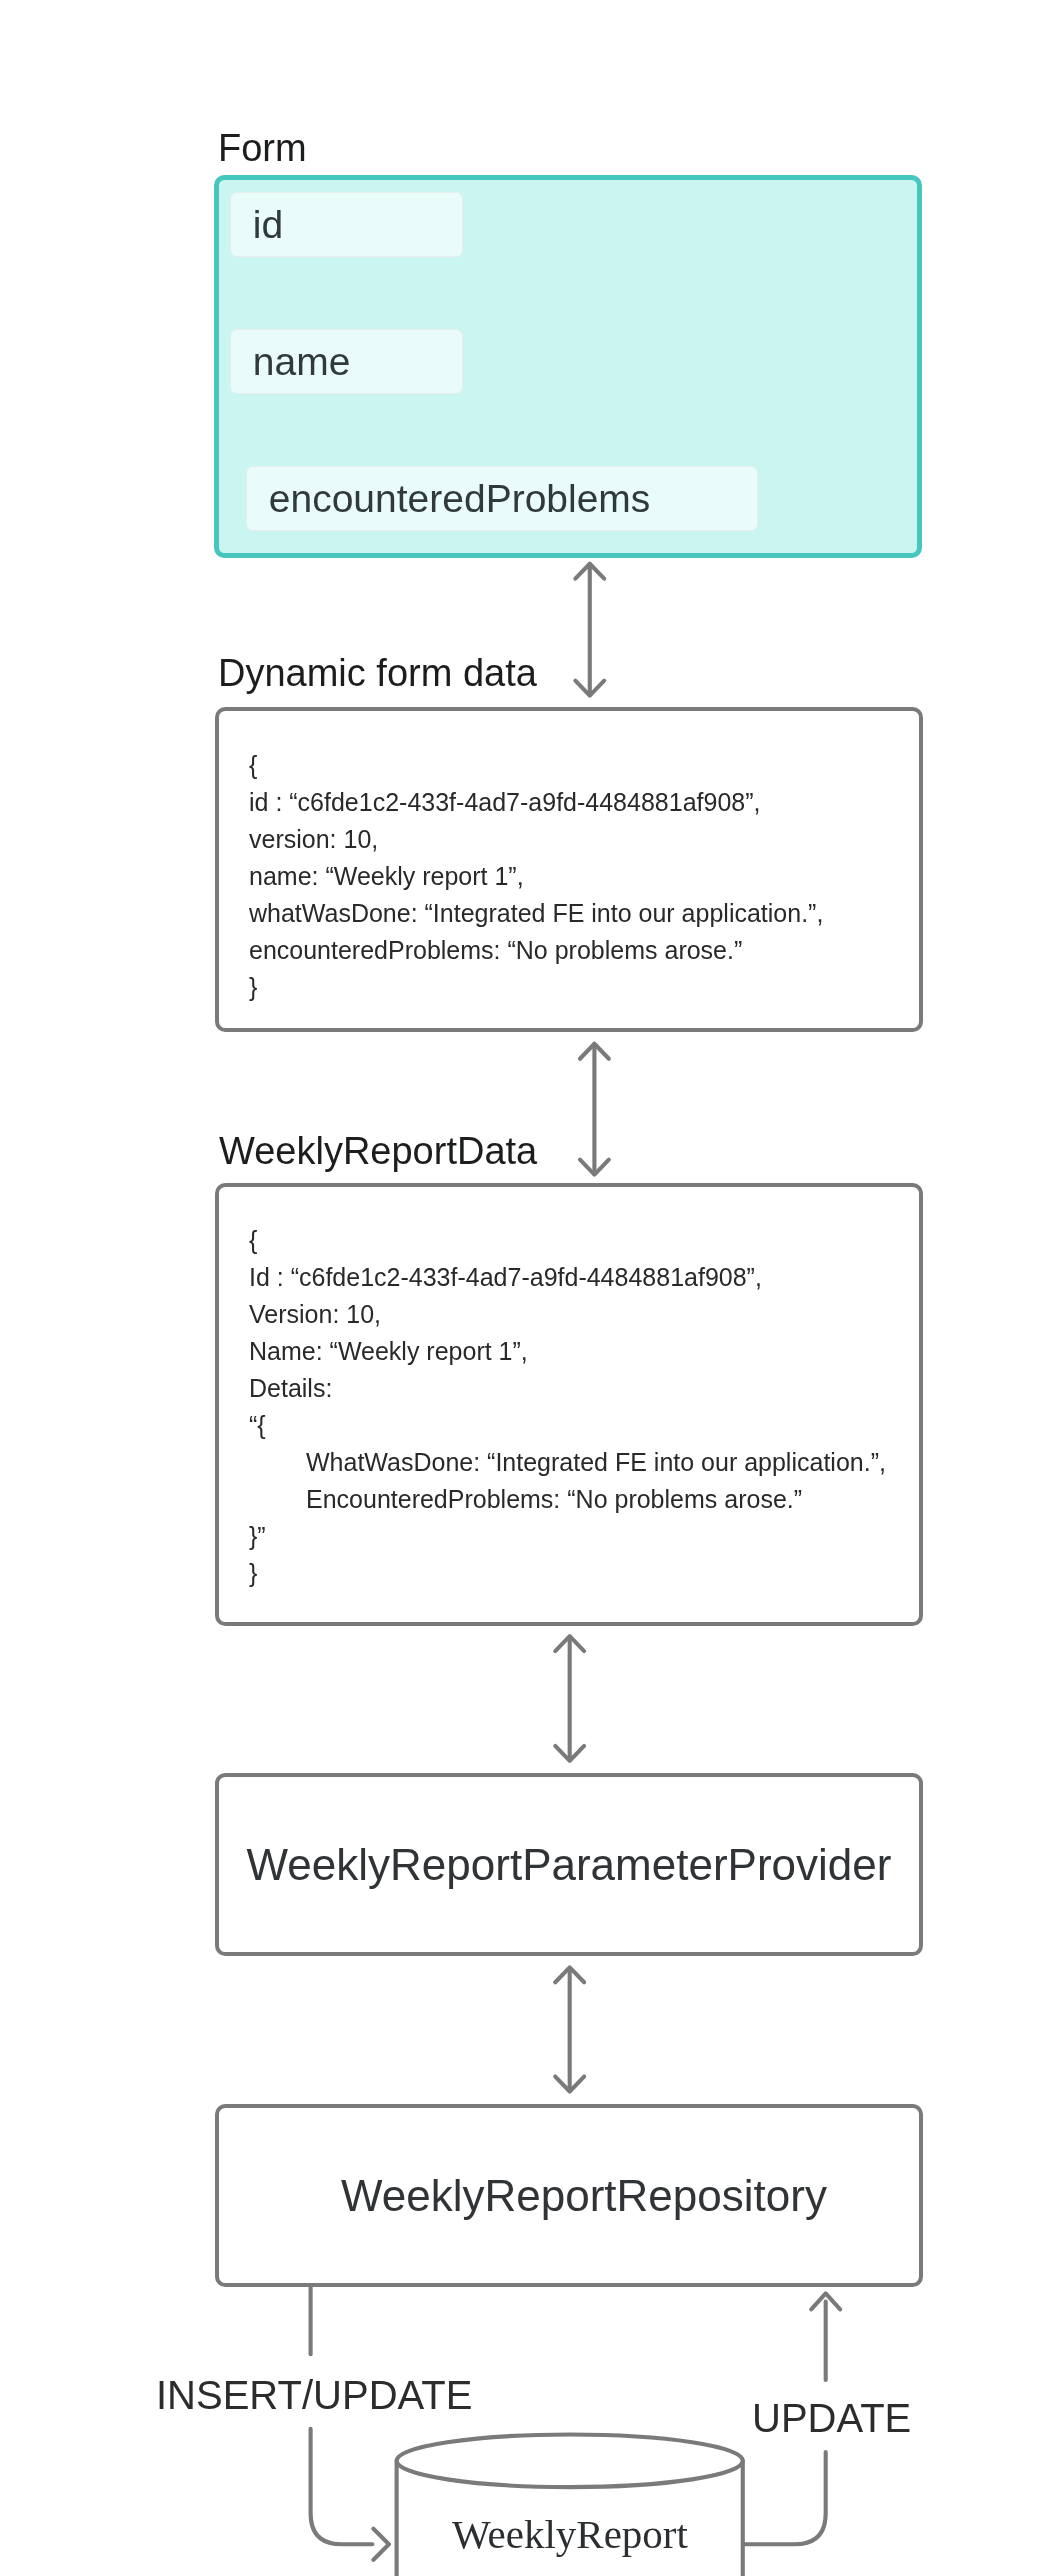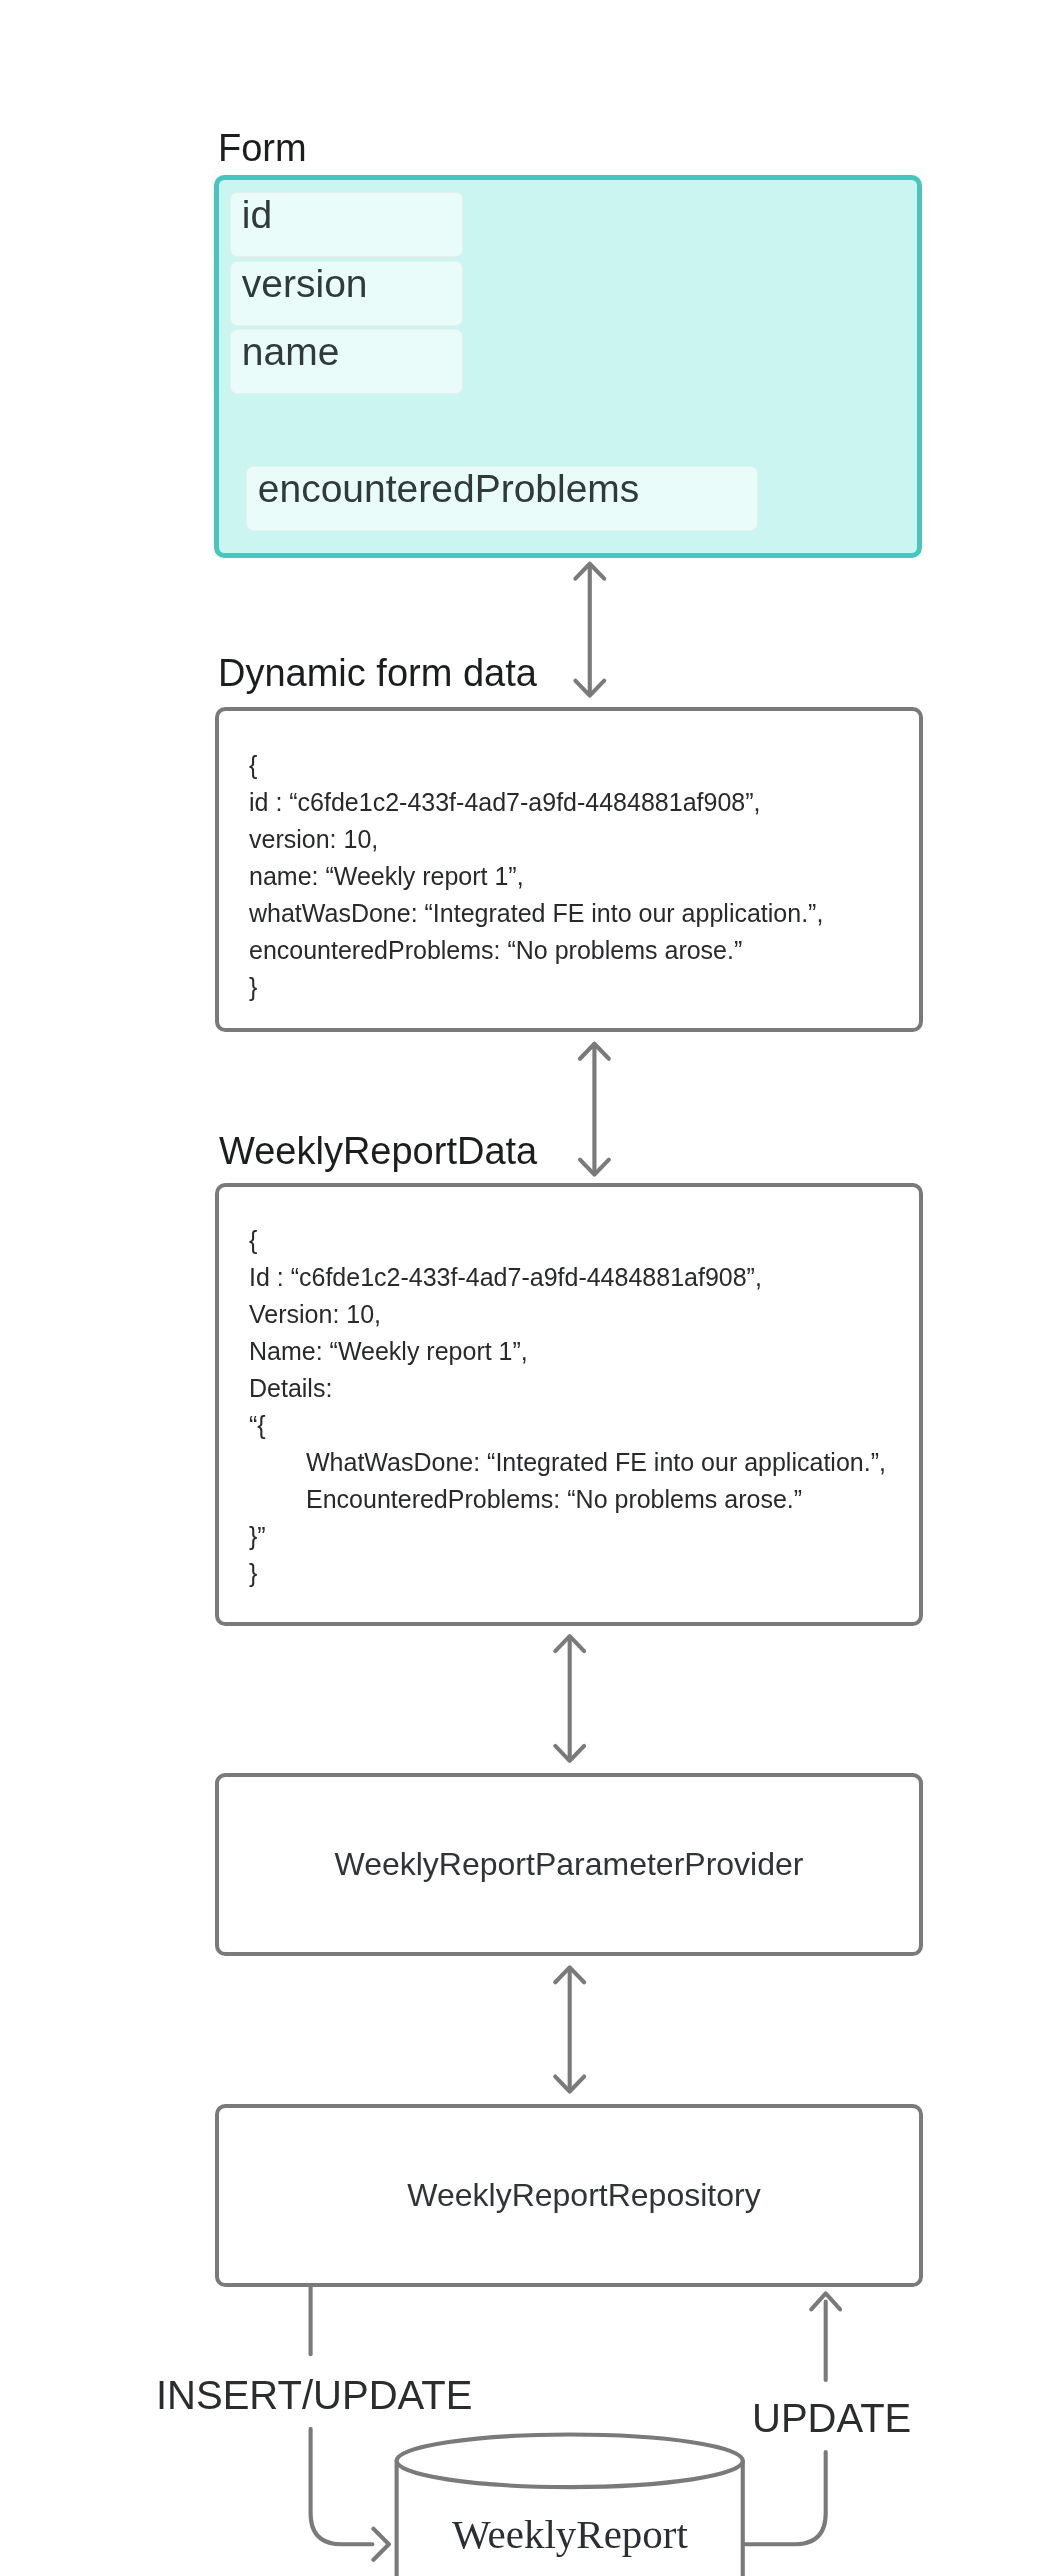--- a/index.html
+++ b/index.html
@@ -5,33 +5,33 @@
   html,body{margin:0;padding:0;background:#ffffff;}
   .stage{position:relative;width:1058px;height:2784px;background:#ffffff;
          font-family:"Liberation Sans","DejaVu Sans",sans-serif;overflow:hidden;}
 
   .sec-title{position:absolute;font-size:38px;line-height:41px;color:#1b1d1e;white-space:nowrap;}
 
   .form-panel{position:absolute;left:214px;top:175px;width:708px;height:383px;
               box-sizing:border-box;background:#CBF5F1;border:5.2px solid #45C7BD;border-radius:10.3px;}
   .field-row{position:absolute;left:10.8px;height:65px;box-sizing:border-box;
              background:#E9FCFA;border:1.5px solid #E9EEED;border-radius:7.2px;
-             display:flex;align-items:flex-start;padding-left:11px;
+             display:flex;align-items:center;padding-left:22px;
              font-size:39px;color:#313A3B;white-space:nowrap;}
 
   .json-box{position:absolute;left:215px;width:708px;box-sizing:border-box;background:#ffffff;
             border:4.1px solid #7A7A7A;border-radius:10.3px;
             font-size:25px;color:#28292B;}
   .json-box .ln{height:37px;line-height:37px;padding-left:30px;white-space:pre;}
   .json-box .ln.ind{padding-left:87px;}
 
   .label-box{position:absolute;left:215px;width:708px;height:183px;box-sizing:border-box;
              background:#ffffff;border:4.1px solid #7A7A7A;border-radius:10.3px;
              display:flex;align-items:center;justify-content:center;
-             font-size:32px;color:#303436;white-space:nowrap;}
+             font-size:44px;color:#303436;white-space:nowrap;}
 
   .edge-label{position:absolute;font-size:40px;line-height:40px;color:#2A2C2E;white-space:nowrap;}
 
   .cyl-text{position:absolute;left:397px;width:346px;text-align:center;
             font-size:41px;line-height:41px;color:#2B2F31;white-space:nowrap;}
 
   .connector-layer{position:absolute;left:0;top:0;}
 </style>
 </head>
 <body>
@@ -76,23 +76,20 @@
       </g>
     </g>
   </svg>
 
   <div class="sec-title" style="left:218px;top:128px;">Form</div>
 
   <div class="form-panel">
     <div class="field-row" style="top:12.4px;width:233px;">
       <span>id</span>
     </div>
-    <div class="field-row" style="top:81px;width:233px;">
-      <span>version</span>
-    </div>
     <div class="field-row" style="top:149px;width:233px;">
       <span>name</span>
     </div>
     <div class="field-row" style="top:286px;width:512px;margin-left:16px;">
       <span>encounteredProblems</span>
     </div>
   </div>
 
   <div class="sec-title" style="left:218px;top:653px;">Dynamic form data</div>
 

